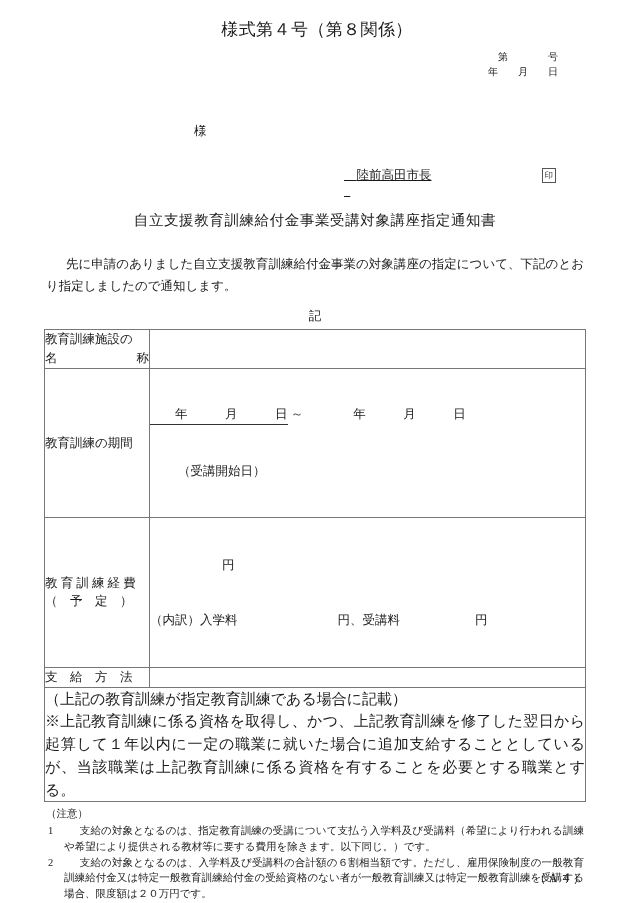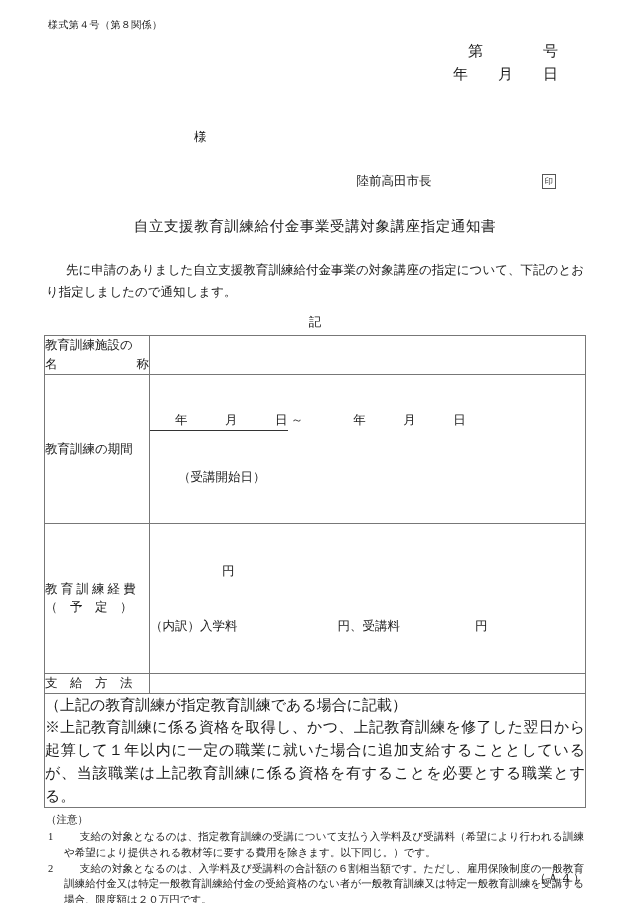--- a/index.html
+++ b/index.html
@@ -19,49 +19,51 @@
     position: absolute;
     left: 0; top: 0;
     width: 630px;
     height: 903px;
     box-sizing: border-box;
     padding: 18px 44px 0 44px;
   }
 
   
   .form-no {
-    font-size: 10px;
+    font-size: 17px;
     letter-spacing: 0.4px;
     margin: 0 0 0 4px;
     white-space: nowrap;
+    text-align: center;
   }
   .doc-meta {
     margin-top: 8px;
     text-align: right;
-    font-size: 15px;
+    font-size: 10px;
     line-height: 1.5;
     padding-right: 28px;
   }
   .doc-meta .meta-row {
     display: block;
     white-space: pre;
   }
 
   
   .addressee {
     margin-top: 44px;
     font-size: 12.5px;
     padding-left: 150px;
   }
   .issuer {
     margin-top: 12px;
     font-size: 12.5px;
     padding-left: 300px;
     position: relative;
     white-space: pre;
+    text-decoration: underline;
   }
   .seal-box {
     display: inline-block;
     border: 1px solid #555;
     font-size: 8.5px;
     line-height: 1;
     padding: 2.5px 2px;
     margin-left: 110px;
     vertical-align: 1px;
     color: #444;

